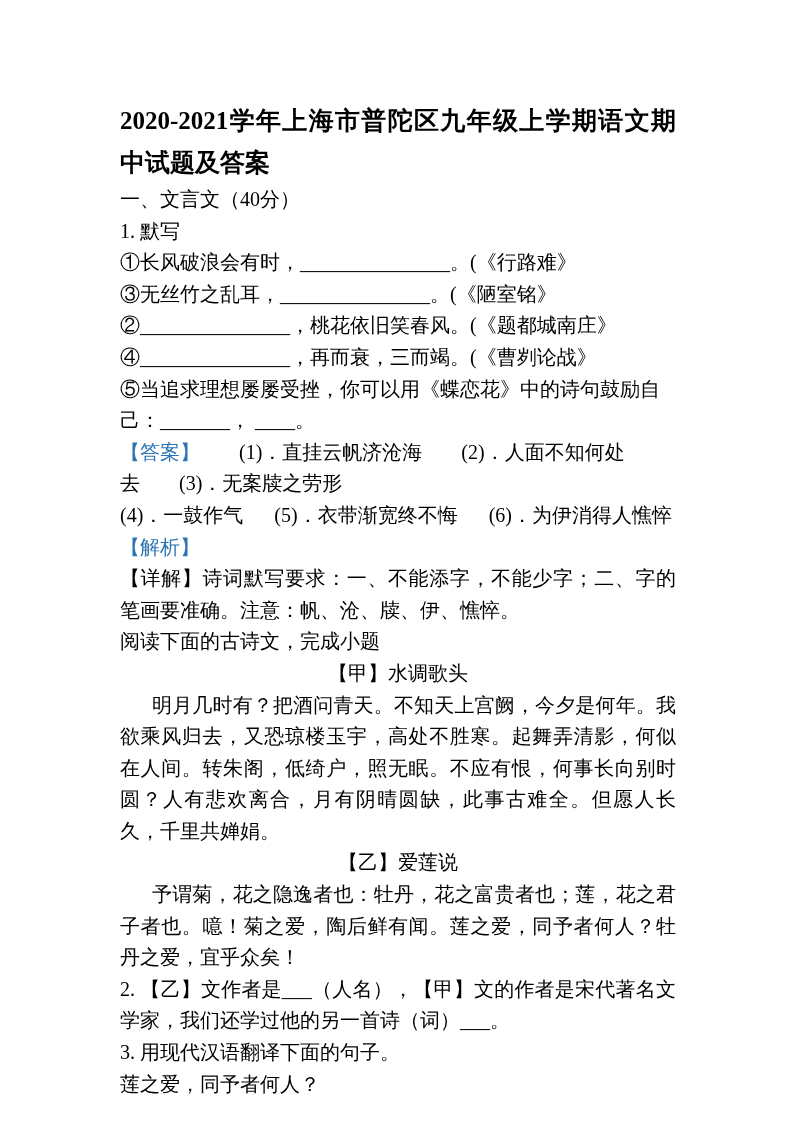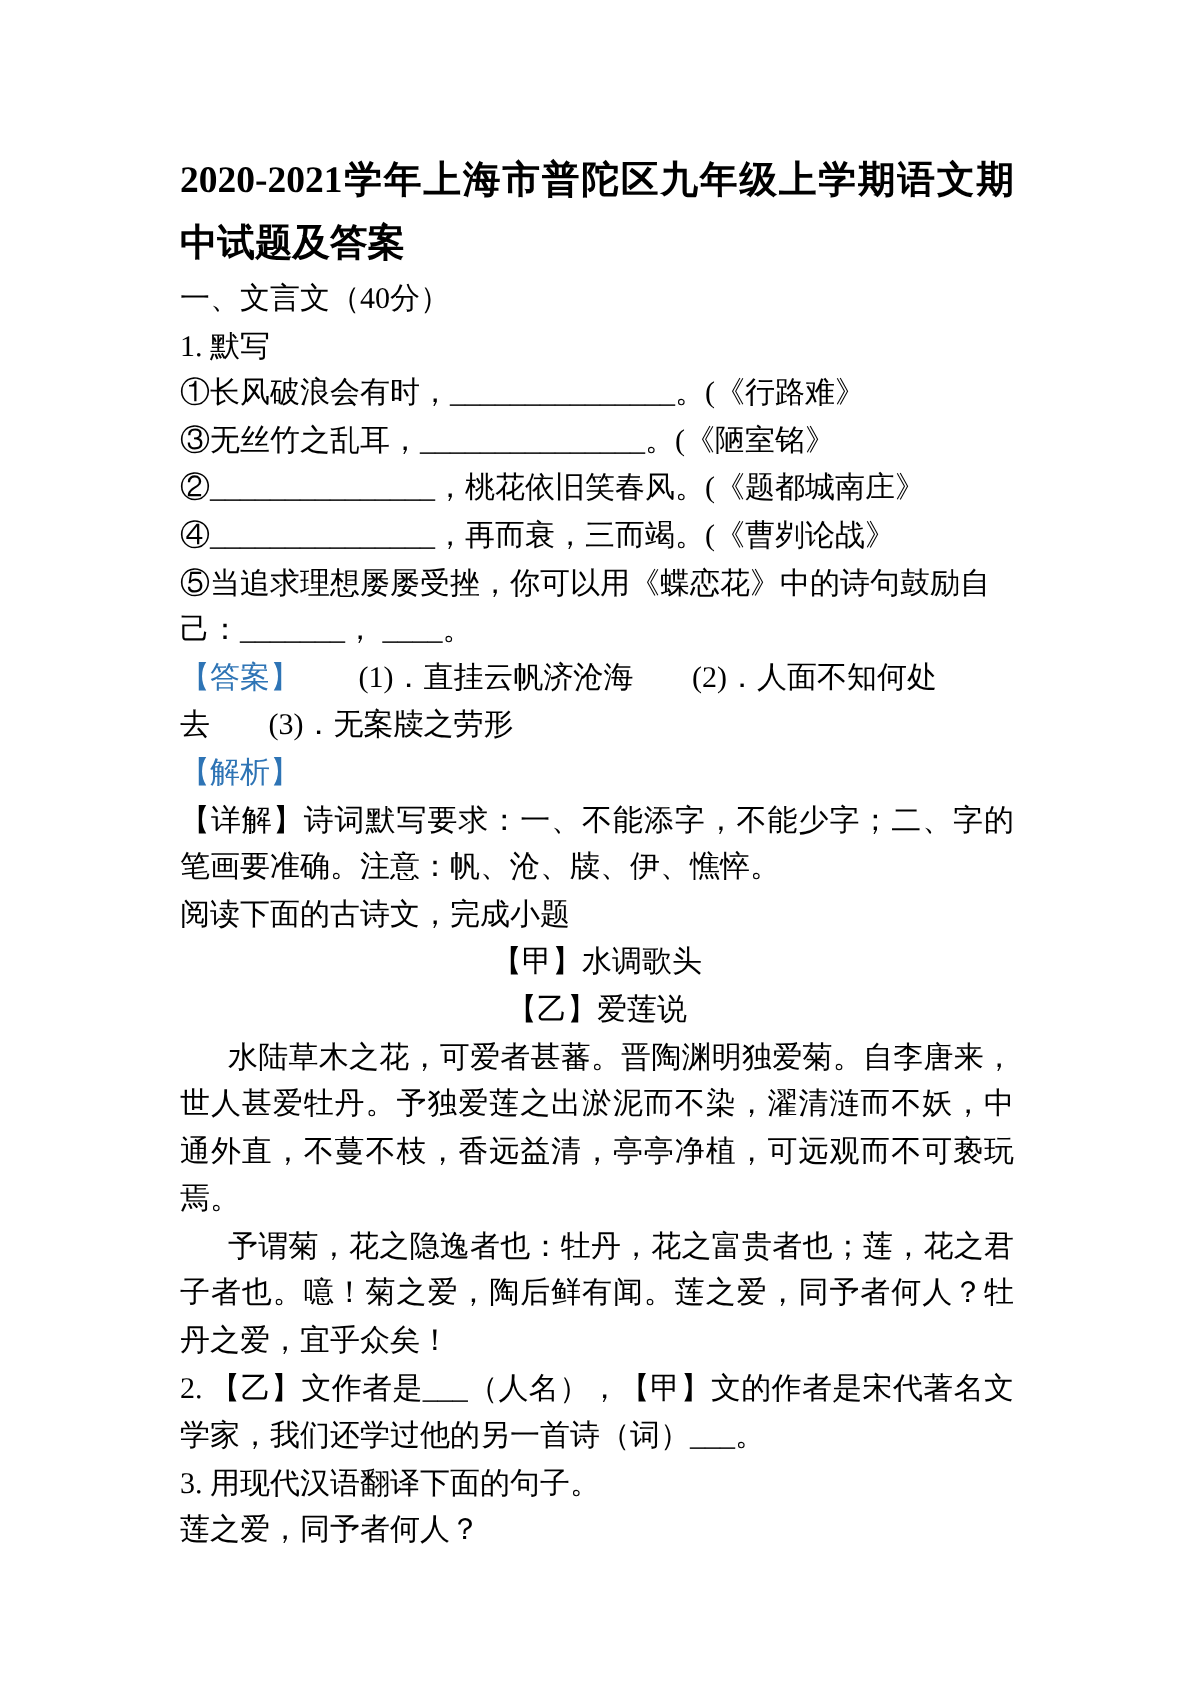--- a/index.html
+++ b/index.html
@@ -55,35 +55,40 @@
     <p>②_______________，桃花依旧笑春风。(《题都城南庄》</p>
     <p>④_______________，再而衰，三而竭。(《曹刿论战》</p>
     <p>⑤当追求理想屡屡受挫，你可以用《蝶恋花》中的诗句鼓励自己：_______， ____。</p>
 
     <p class="answer-line">
       <span class="blue">【答案】</span>
       <span>(1)．直挂云帆济沧海</span>
       <span>(2)．人面不知何处去</span>
       <span>(3)．无案牍之劳形</span>
     </p>
+    <p class="answer-line2">
+      <span>(4)．一鼓作气</span>
+      <span>(5)．衣带渐宽终不悔</span>
+      <span>(6)．为伊消得人憔悴</span>
+    </p>
 
     <p>
       <span class="blue">【解析】</span>
     </p>
 
     <p class="just">【详解】诗词默写要求：一、不能添字，不能少字；二、字的笔画要准确。注意：帆、沧、牍、伊、憔悴。</p>
 
     <p>阅读下面的古诗文，完成小题</p>
 
     <p class="center">【甲】水调歌头</p>
 
+    <p class="indent just">明月几时有？把酒问青天。不知天上宫阙，今夕是何年。我欲乘风归去，又恐琼楼玉宇，高处不胜寒。起舞弄清影，何似在人间。转朱阁，低绮户，照无眠。不应有恨，何事长向别时圆？人有悲欢离合，月有阴晴圆缺，此事古难全。但愿人长久，千里共婵娟。</p>
 
     <p class="center">【乙】爱莲说</p>
 
-    <p class="indent just">水陆草木之花，可爱者甚蕃。晋陶渊明独爱菊。自李唐来，世人甚爱牡丹。予独爱莲之出淤泥而不染，濯清涟而不妖，中通外直，不蔓不枝，香远益清，亭亭净植，可远观而不可亵玩焉。</p>
 
     <p class="indent just">予谓菊，花之隐逸者也：牡丹，花之富贵者也；莲，花之君子者也。噫！菊之爱，陶后鲜有闻。莲之爱，同予者何人？牡丹之爱，宜乎众矣！</p>
 
     <p class="just">2. 【乙】文作者是___（人名），【甲】文的作者是宋代著名文学家，我们还学过他的另一首诗（词）___。</p>
 
     <p>3. 用现代汉语翻译下面的句子。</p>
 
     <p>莲之爱，同予者何人？</p>
 
   </div>

